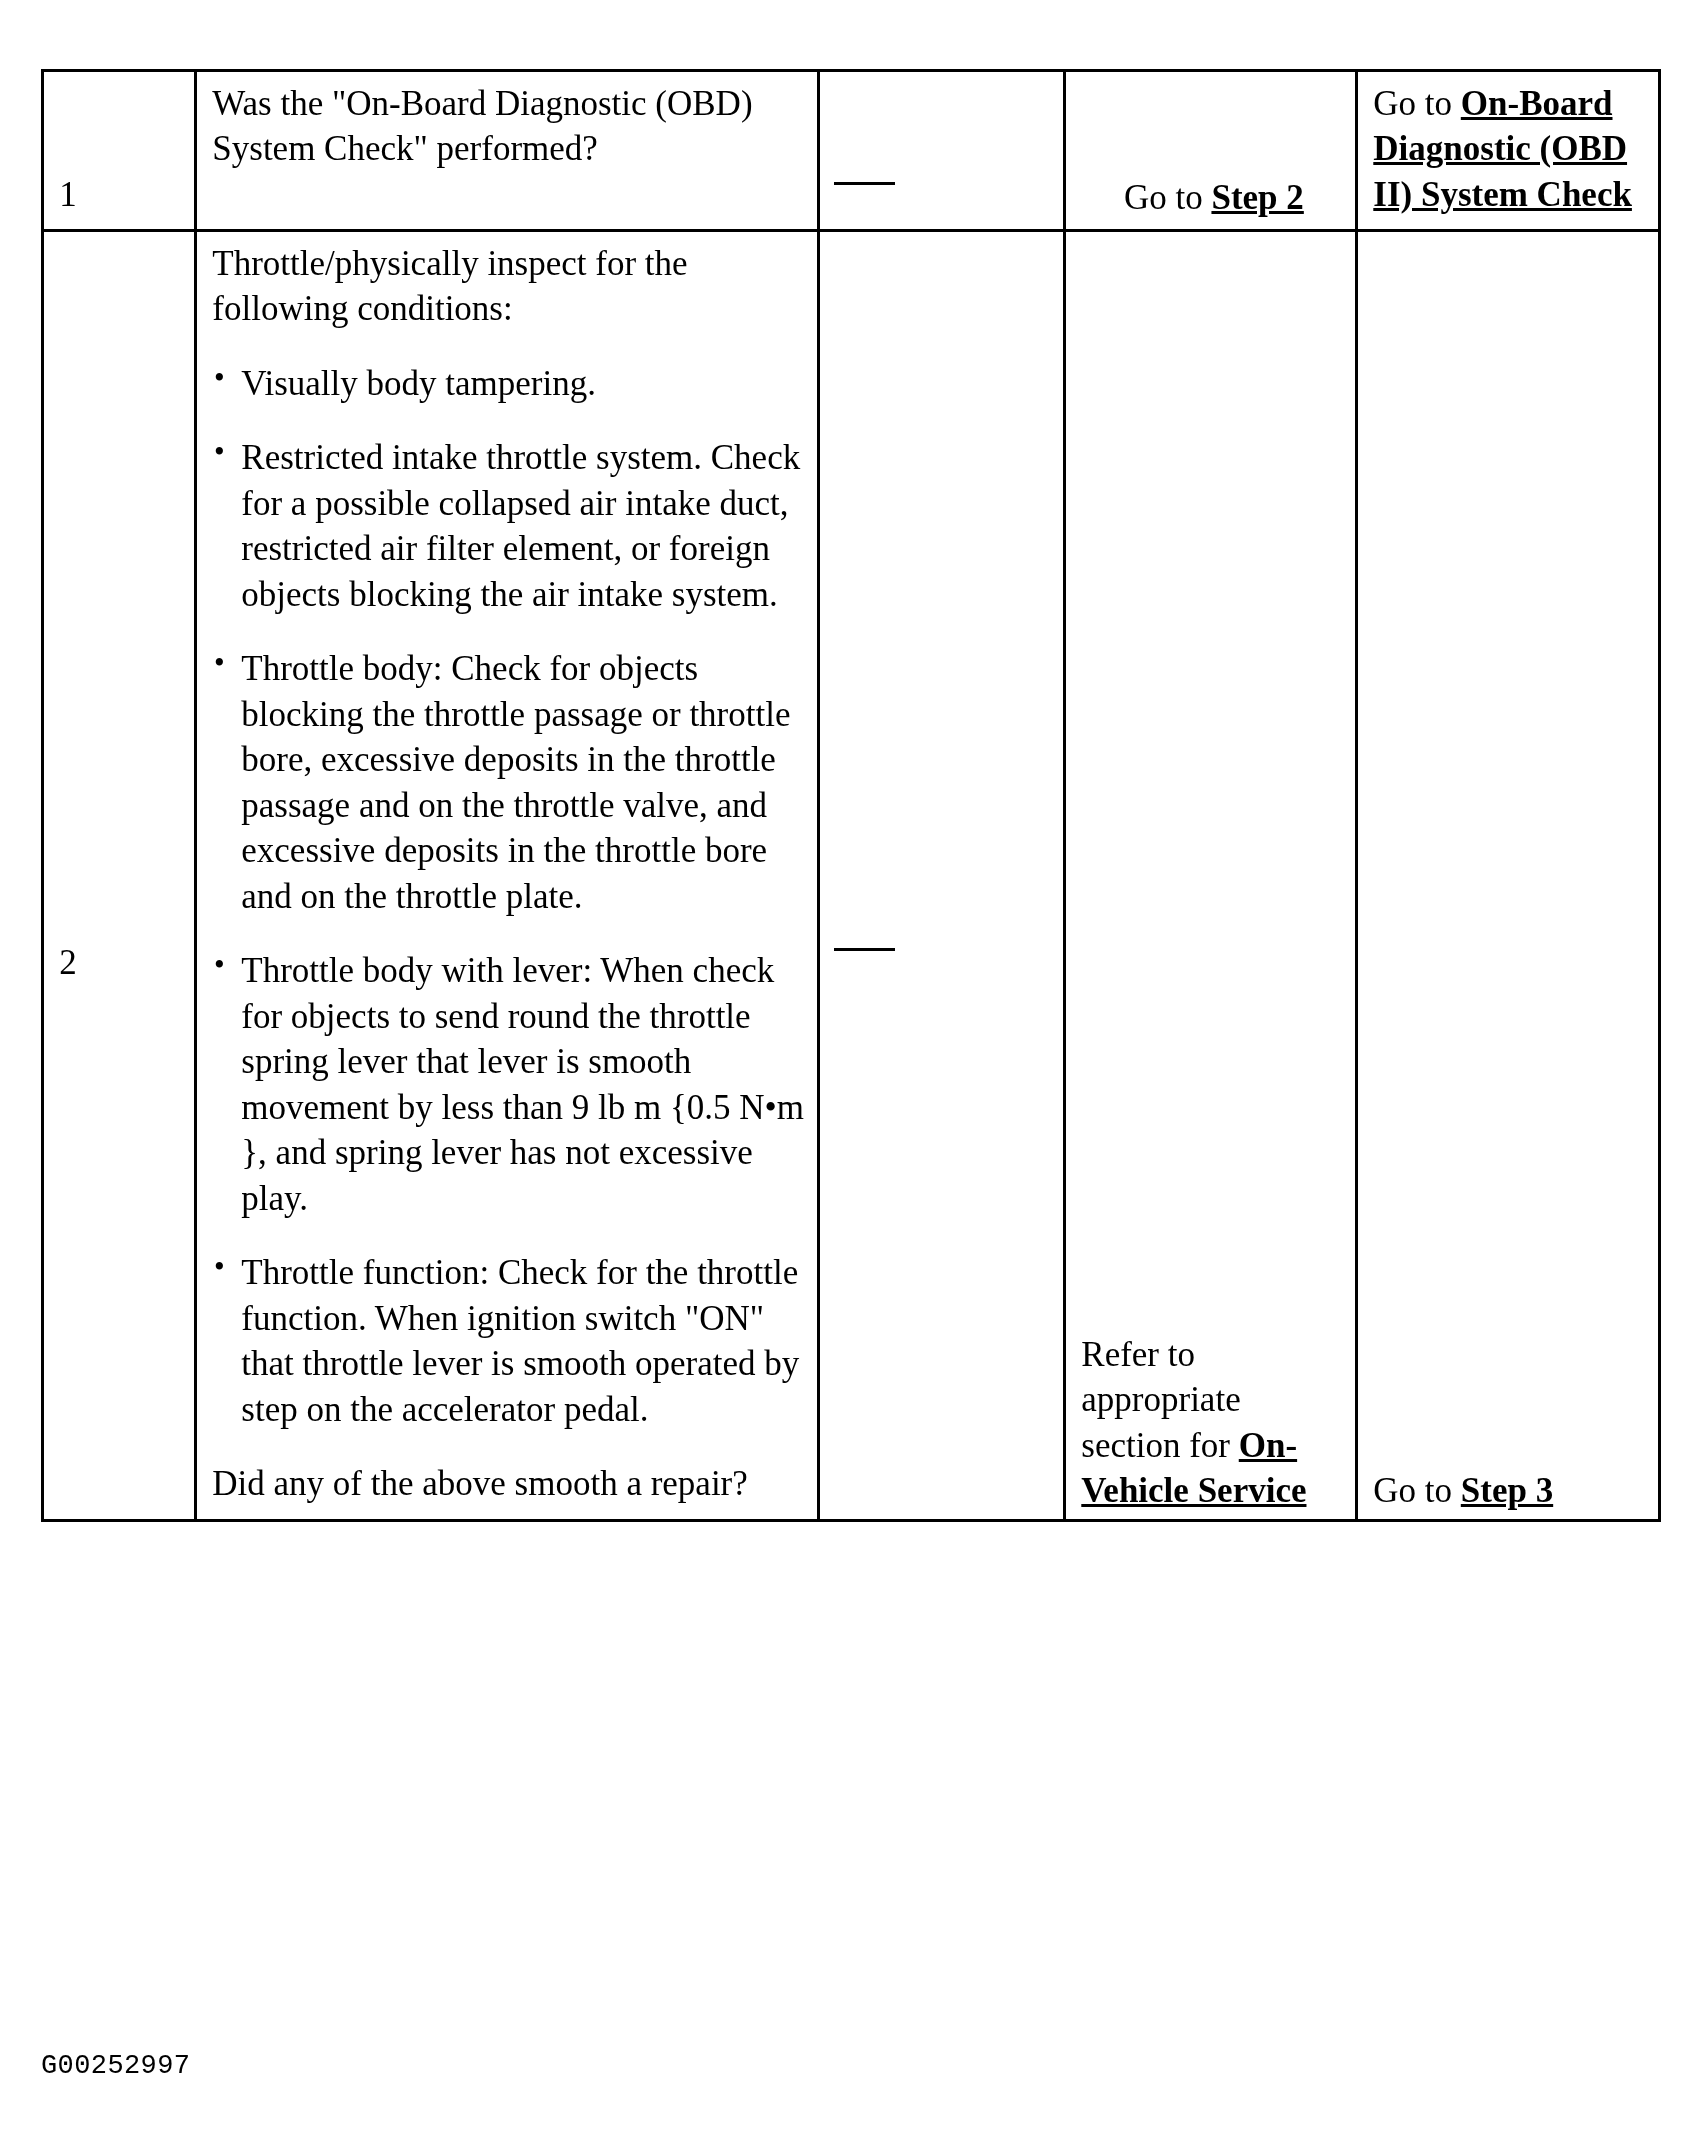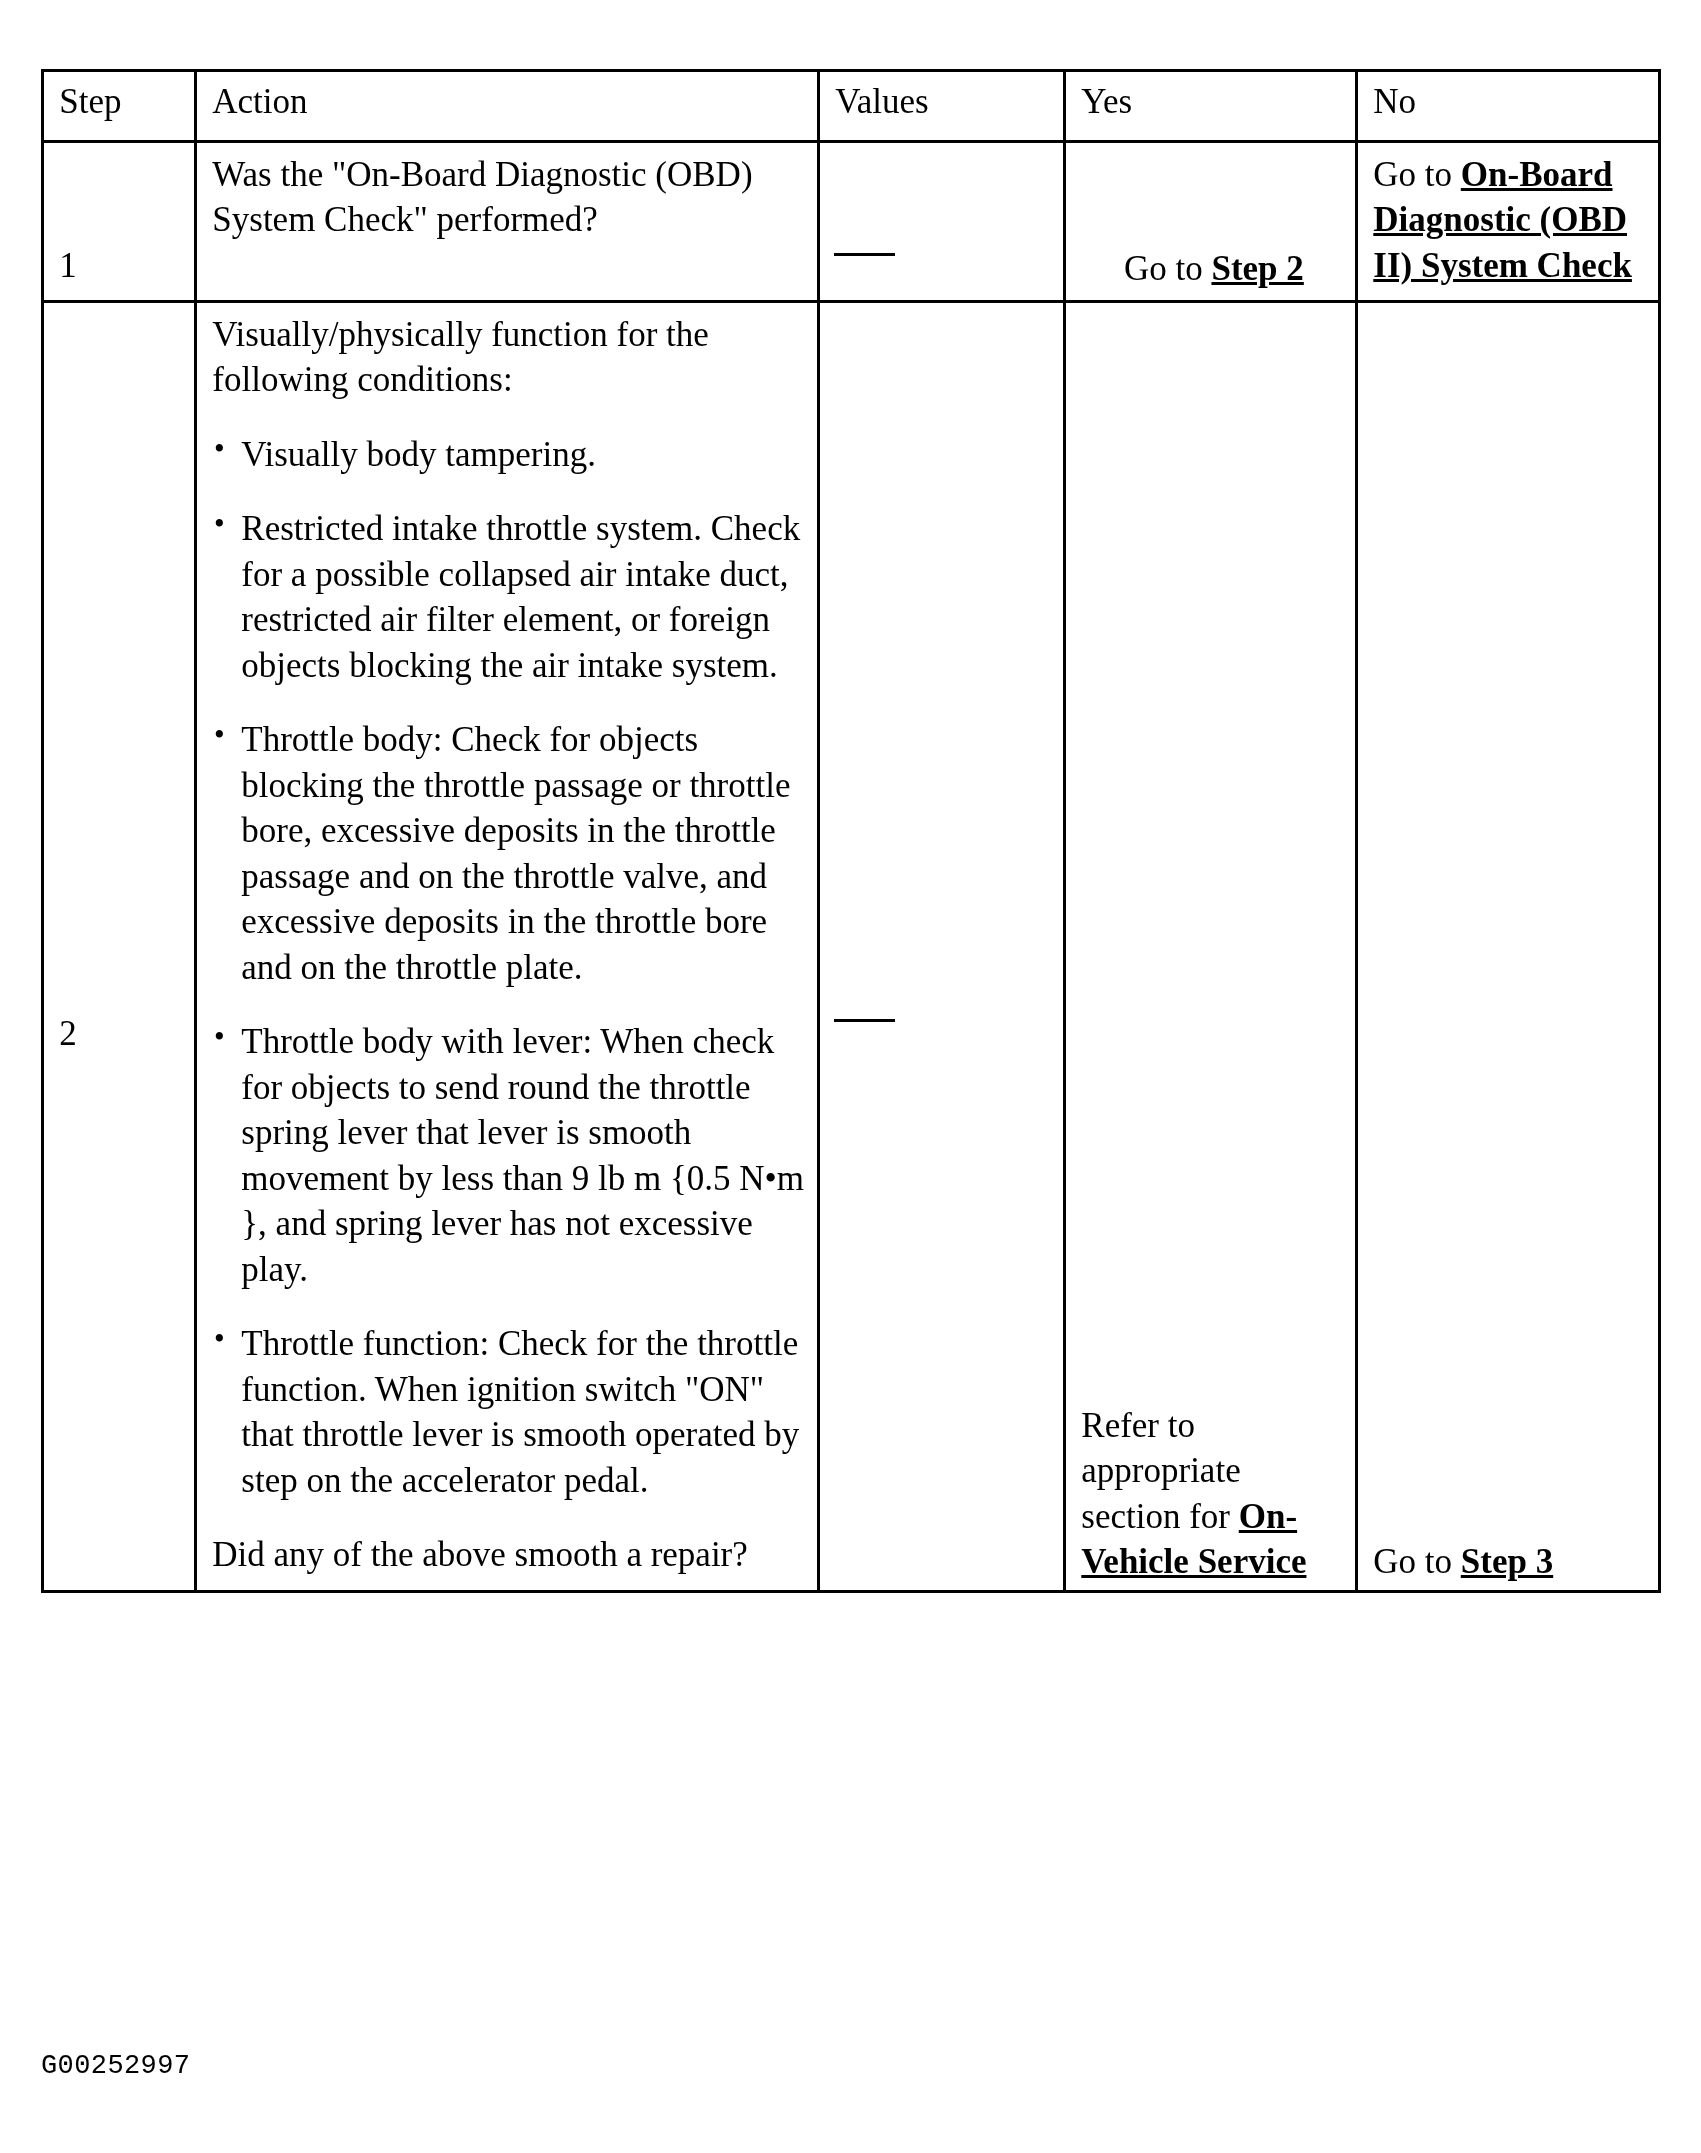--- a/index.html
+++ b/index.html
@@ -135,27 +135,20 @@
 
   <table class="diag-table">
     <colgroup>
       <col class="c-step">
       <col class="c-action">
       <col class="c-values">
       <col class="c-yes">
       <col class="c-no">
     </colgroup>
     <tbody>
-      <tr class="hdr">
-        <td>Step</td>
-        <td>Action</td>
-        <td>Values</td>
-        <td>Yes</td>
-        <td>No</td>
-      </tr>
 
       <tr class="row1">
         <td class="cell-step">
           <span class="step-num mid1">1</span>
         </td>
         <td class="cell-action">
           <p class="para">Was the "On-Board Diagnostic (OBD) System Check" performed?</p>
         </td>
         <td class="cell-values">
           <span class="dash d1"></span>
@@ -170,21 +163,21 @@
             <span>Go to </span><span class="u">On-Board Diagnostic (OBD II) System Check</span>
           </div>
         </td>
       </tr>
 
       <tr class="row2">
         <td class="cell-step">
           <span class="step-num mid2">2</span>
         </td>
         <td class="cell-action">
-          <p class="para">Visually/physically function for the following conditions:</p>
+          <p class="para">Throttle/physically inspect for the following conditions:</p>
           <p class="bullet"><span class="dot">•</span><span>Visually body tampering.</span></p>
           <p class="bullet"><span class="dot">•</span><span>Restricted intake throttle system. Check for a possible collapsed air intake duct, restricted air filter element, or foreign objects blocking the air intake system.</span></p>
           <p class="bullet"><span class="dot">•</span><span>Throttle body: Check for objects blocking the throttle passage or throttle bore, excessive deposits in the throttle passage and on the throttle valve, and excessive deposits in the throttle bore and on the throttle plate.</span></p>
           <p class="bullet"><span class="dot">•</span><span>Throttle body with lever: When check for objects to send round the throttle spring lever that lever is smooth movement by less than 9 lb m {0.5 N•m }, and spring lever has not excessive play.</span></p>
           <p class="bullet"><span class="dot">•</span><span>Throttle function: Check for the throttle function. When ignition switch "ON" that throttle lever is smooth operated by step on the accelerator pedal.</span></p>
           <p class="para">Did any of the above smooth a repair?</p>
         </td>
         <td class="cell-values">
           <span class="dash d2"></span>
         </td>

